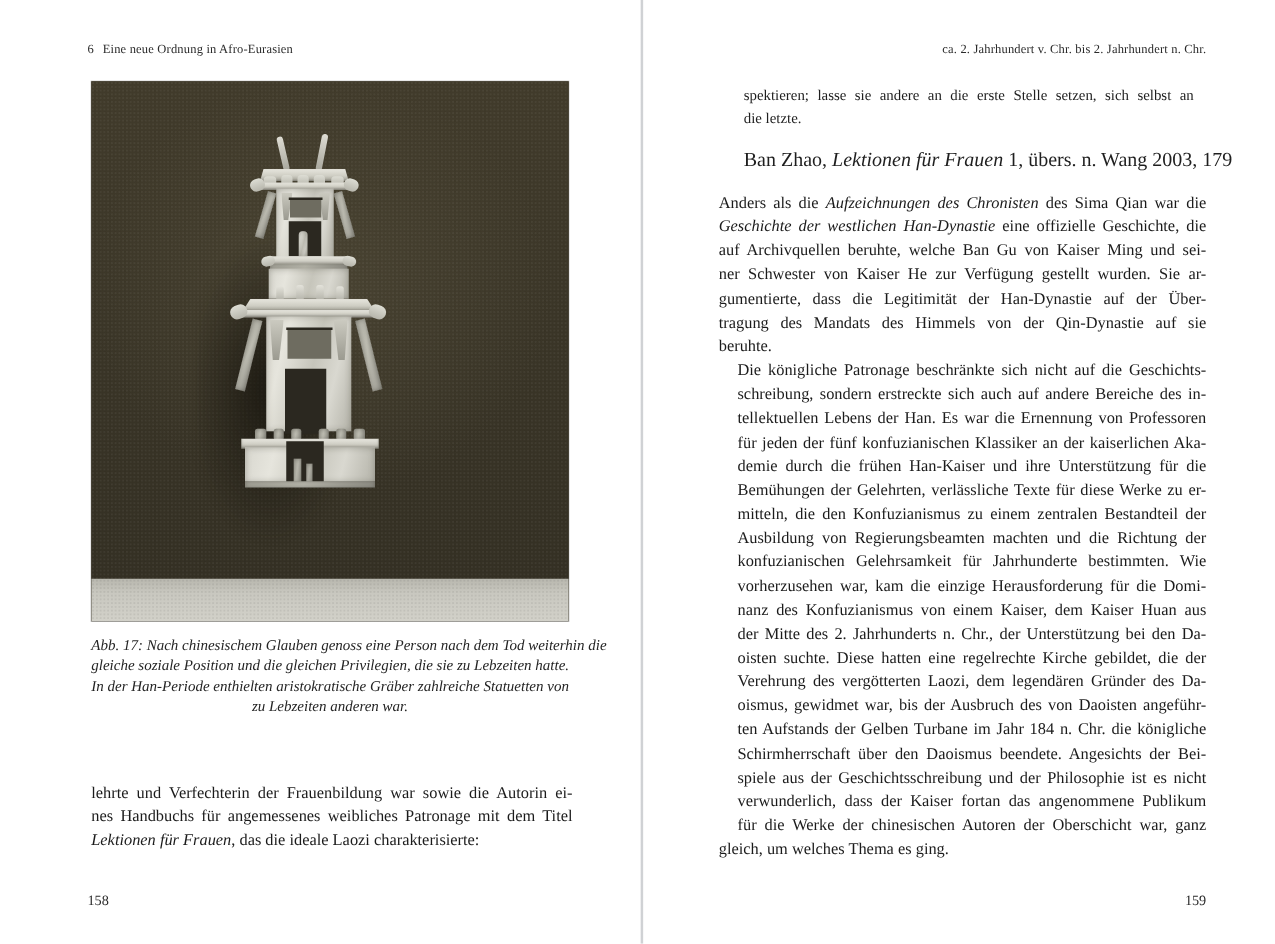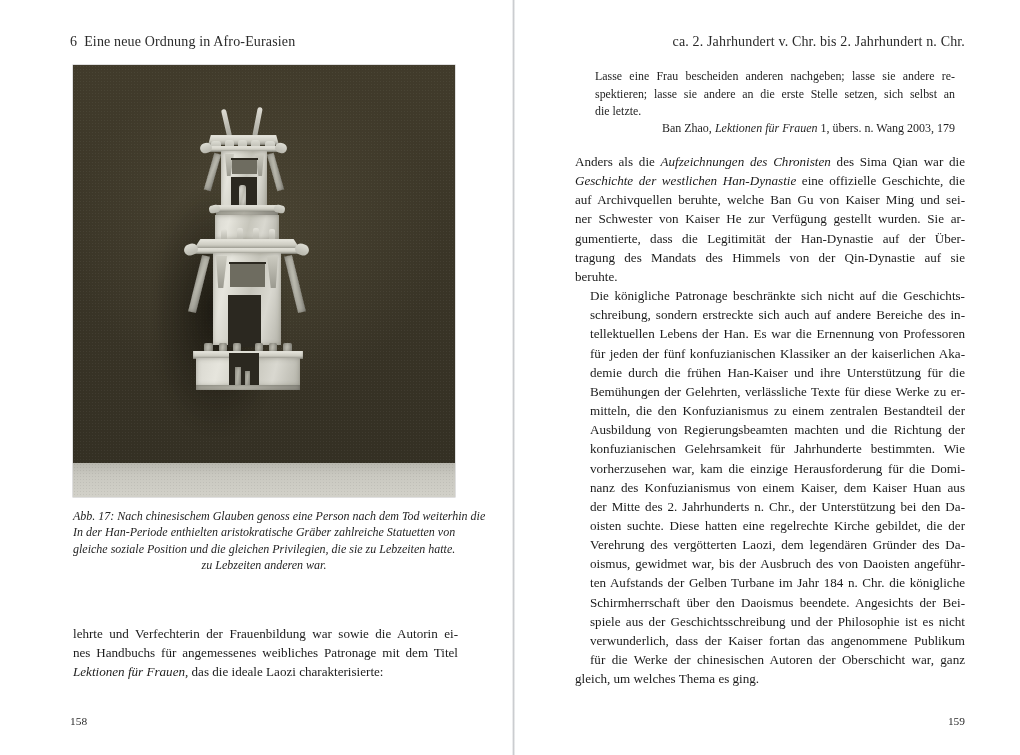--- a/index.html
+++ b/index.html
@@ -38,21 +38,21 @@
     width: 510px;
     height: 755px;
   }
   .page-left  { left: 0; }
   .page-right { left: 510px; }
 
   
   .runhead {
     position: absolute;
     top: 34px;
-    font-size: 14px;
+    font-size: 10px;
     letter-spacing: 0.15px;
     color: #2a2a2a;
     white-space: nowrap;
   }
   .runhead-left {
     left: 70px;
     text-align: left;
   }
   .runhead-left .chapnum {
     margin-right: 7px;
@@ -231,21 +231,21 @@
     font-size: 11.9px;
     line-height: 17.6px;
     color: #1f1f1f;
     text-align: justify;
   }
   .quote-src {
     position: absolute;
     left: 85px;
     top: 121px;
     width: 360px;
-    font-size: 12px;
+    font-size: 16px;
     line-height: 15px;
     text-align: right;
     color: #1f1f1f;
     white-space: nowrap;
   }
 
   .right-body {
     left: 575px;
     top: 152px;
     width: 390px;
@@ -346,22 +346,22 @@
         </div>
 
         <div class="photo-floor">
           <div class="photo-floor-grain"></div>
         </div>
       </div>
     </div>
 
     <div class="caption">
       <div>Abb. 17: Nach chinesischem Glauben genoss eine Person nach dem Tod weiterhin die</div>
+      <div>gleiche soziale Position und die gleichen Privilegien, die sie zu Lebzeiten hatte.</div>
       <div>In der Han-Periode enthielten aristokratische Gräber zahlreiche Statuetten von</div>
-      <div>gleiche soziale Position und die gleichen Privilegien, die sie zu Lebzeiten hatte.</div>
       <div>zu Lebzeiten anderen war.</div>
     </div>
 
     <div class="textblock left-body">
       <p>
         <span class="line j">lehrte und Verfechterin der Frauenbildung war sowie die Autorin ei-</span>
         <span class="line j">nes Handbuchs für angemessenes weibliches Patronage mit dem Titel</span>
         <span class="line"><i>Lektionen für Frauen</i><span>, das die ideale Laozi charakterisierte:</span></span>
       </p>
     </div>
@@ -369,21 +369,20 @@
     <div class="folio folio-left">158</div>
   </div>
 
   <div class="gutter"></div>
 
   <div class="page page-right">
     <div class="runhead runhead-right">ca. 2. Jahrhundert v. Chr. bis 2. Jahrhundert n. Chr.</div>
   </div>
 
   <div class="blockquote" style="left:595px;">
-    <span class="line j">Lasse eine Frau bescheiden anderen nachgeben; lasse sie andere re-</span>
     <span class="line j">spektieren; lasse sie andere an die erste Stelle setzen, sich selbst an</span>
     <span class="line">die letzte.</span>
   </div>
   <div class="quote-src" style="left:595px;">
     <span>Ban Zhao,</span>
     <i>Lektionen für Frauen</i>
     <span>1, übers. n. Wang 2003, 179</span>
   </div>
 
   <div class="textblock right-body" id="right-body">

